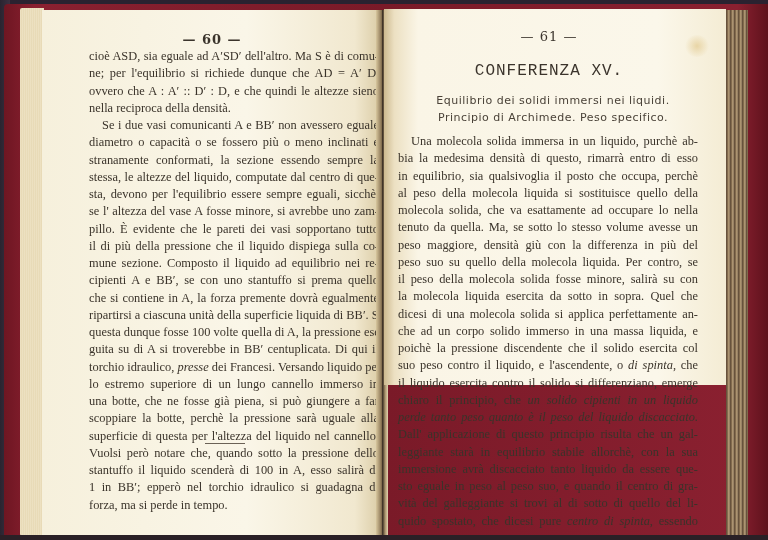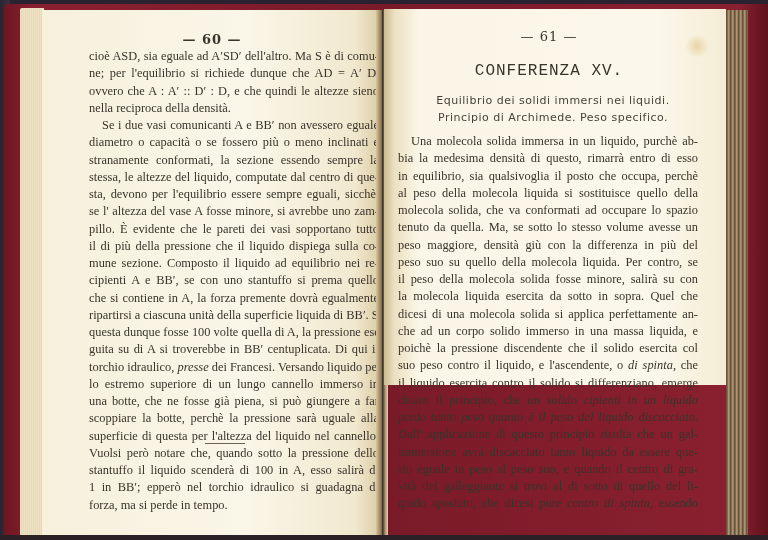--- a/index.html
+++ b/index.html
@@ -170,34 +170,35 @@
   <div class="page page-right">
     <div class="page-number" style="left: 0; width: 330px; top: 20px;">— 61 —</div>
     <div class="chapter-title" style="left: 0; width: 330px; top: 53px;">CONFERENZA XV.</div>
     <div class="subtitle" style="left: 6px; width: 326px; top: 83px;">Equilibrio dei solidi immersi nei liquidi.</div>
     <div class="subtitle" style="left: 6px; width: 326px; top: 100px;">Principio di Archimede. Peso specifico.</div>
     <div class="text-block" id="right-text" style="left: 14px; top: 124px; width: 300px;">
         <span class="line indent">Una molecola solida immersa in un liquido, purchè ab-</span>
         <span class="line">bia la medesima densità di questo, rimarrà entro di esso</span>
         <span class="line">in equilibrio, sia qualsivoglia il posto che occupa, perchè</span>
         <span class="line">al peso della molecola liquida si sostituisce quello della</span>
-        <span class="line">molecola solida, che va conformati ad occupare lo spazio</span>
+        <span class="line">molecola solida, che va esattamente ad occupare lo nella</span>
         <span class="line">tenuto da quella. Ma, se sotto lo stesso volume avesse un</span>
         <span class="line">peso maggiore, densità giù con la differenza in più del</span>
         <span class="line">peso suo su quello della molecola liquida. Per contro, se</span>
         <span class="line">il peso della molecola solida fosse minore, salirà su con</span>
         <span class="line">la molecola liquida esercita da sotto in sopra. Quel che</span>
         <span class="line">dicesi di una molecola solida si applica perfettamente an-</span>
         <span class="line">che ad un corpo solido immerso in una massa liquida, e</span>
         <span class="line">poichè la pressione discendente che il solido esercita col</span>
         <span class="line">suo peso contro il liquido, e l'ascendente, o <span class="it">di spinta</span>, che</span>
         <span class="line">il liquido esercita contro il solido si differenziano, emerge</span>
         <span class="line">chiaro il principio, che <span class="it">un solido cipienti in un liquido</span></span>
         <span class="line"><span class="it">perde tanto peso quanto è il peso del liquido discacciato.</span></span>
         <span class="line">Dall' applicazione di questo principio risulta che un gal-</span>
+        <span class="line">leggiante starà in equilibrio stabile allorchè, con la sua</span>
         <span class="line">immersione avrà discacciato tanto liquido da essere que-</span>
         <span class="line">sto eguale in peso al peso suo, e quando il centro di gra-</span>
         <span class="line">vità del galleggiante si trovi al di sotto di quello del li-</span>
         <span class="line">quido spostato, che dicesi pure <span class="it">centro di spinta</span>, essendo</span>
       </div>
     <div class="stain" style="left: 300px; top: 26px; width: 26px; height: 22px;"></div>
   </div>
 
   <div class="bottom-shadow"></div>
 </div>

